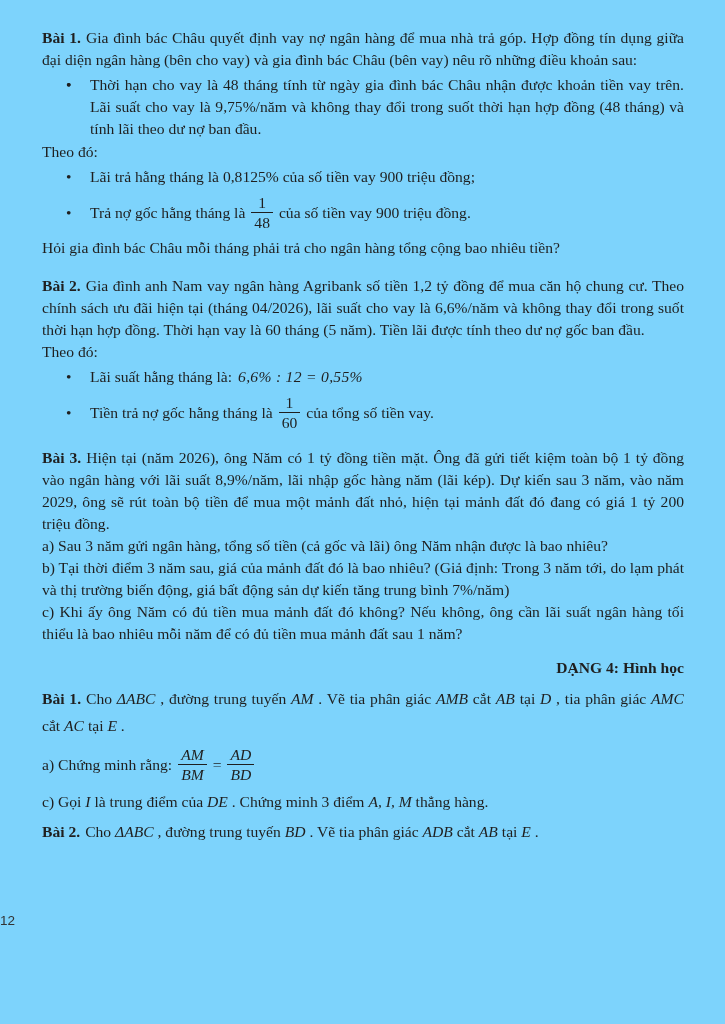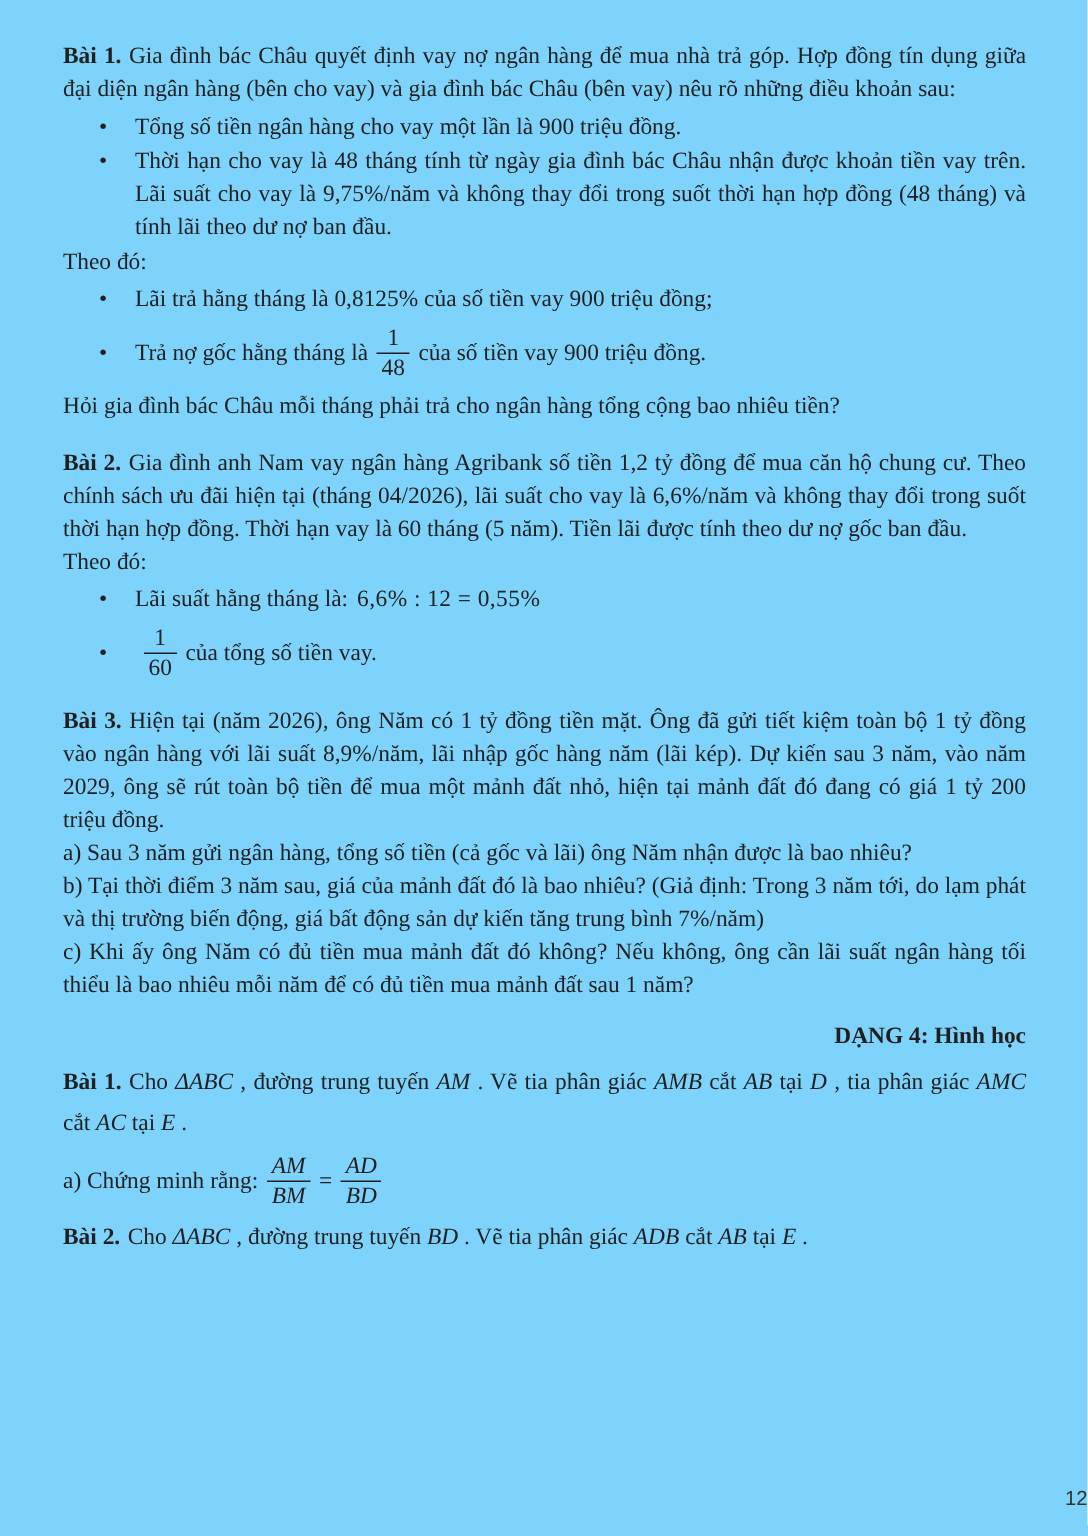--- a/index.html
+++ b/index.html
@@ -22,44 +22,44 @@
   .sec-d4{margin-top:12px;}
   .bullets{margin:3px 0 1px;}
   .b-item{position:relative;padding-left:48px;text-align:justify;margin:1px 0;}
   .blt{position:absolute;left:24px;top:0;}
   .b-frac{position:relative;padding-left:48px;display:flex;align-items:center;margin:6px 0;}
   .b-frac .blt{top:50%;transform:translateY(-50%);}
   .frac{display:inline-block;text-align:center;vertical-align:middle;line-height:17px;margin:0 6px;}
   .frac .fn{display:block;padding:0 3px 1px;border-bottom:1.2px solid #1f1f1f;}
   .frac .fd{display:block;padding:1px 3px 0;}
   .m{font-style:italic;}
-  .mathf{margin-left:6px;letter-spacing:0.3px;}
+  .mathf{margin-left:6px;letter-spacing:0.3px;font-style:italic;}
   .heading{font-weight:bold;margin:0 0 6px;text-align:right;}
   .geo{line-height:27px;margin:0;text-align:justify;}
   .geo-row{display:flex;align-items:center;margin:7px 0 5px;}
   .bpart{margin-left:56px;white-space:nowrap;}
   .pagenum{
-    position:absolute;top:988px;left:0;width:100%;
-    text-align:right;
+    position:absolute;top:910px;left:0;width:100%;
+    text-align:left;
     font-family:"Liberation Sans",sans-serif;
     font-size:13.5px;color:#333333;
   }
 </style>
 </head>
 <body>
 
 <div class="page">
   <div class="content">
 
     <section>
       <p class="just"><b class="lbl">Bài 1.</b><span>Gia đình bác Châu quyết định vay nợ ngân hàng để mua nhà trả góp. Hợp đồng tín dụng giữa đại diện ngân hàng (bên cho vay) và gia đình bác Châu (bên vay) nêu rõ những điều khoản sau:</span></p>
 
       <div class="bullets">
         <div class="b-item">
-          <span class="blt">•</span><span>Tổng số tiền ngân hàng cho vay một lần là 900 triệu đồng.</span>
+          <span class="blt">•</span>
         </div>
         <div class="b-item">
           <span class="blt">•</span><span>Thời hạn cho vay là 48 tháng tính từ ngày gia đình bác Châu nhận được khoản tiền vay trên. Lãi suất cho vay là 9,75%/năm và không thay đổi trong suốt thời hạn hợp đồng (48 tháng) và tính lãi theo dư nợ ban đầu.</span>
         </div>
       </div>
 
       <p>Theo đó:</p>
 
       <div class="bullets">
         <div class="b-item" style="margin:2px 0;">
@@ -83,20 +83,21 @@
       <p class="just"><b class="lbl">Bài 2.</b><span>Gia đình anh Nam vay ngân hàng Agribank số tiền 1,2 tỷ đồng để mua căn hộ chung cư. Theo chính sách ưu đãi hiện tại (tháng 04/2026), lãi suất cho vay là 6,6%/năm và không thay đổi trong suốt thời hạn hợp đồng. Thời hạn vay là 60 tháng (5 năm). Tiền lãi được tính theo dư nợ gốc ban đầu.</span></p>
 
       <p>Theo đó:</p>
 
       <div class="bullets">
         <div class="b-item" style="margin:2px 0;">
           <span class="blt">•</span><span>Lãi suất hằng tháng là:</span><span class="mathf">6,6% : 12 = 0,55%</span>
         </div>
         <div class="b-frac">
           <span class="blt">•</span>
+            <span>Tiền trả nợ gốc hằng tháng là</span>
             <span class="frac">
               <span class="fn">1</span>
               <span class="fd">60</span>
             </span>
             <span>của tổng số tiền vay.</span>
         </div>
       </div>
 
     </section>
 
@@ -119,20 +120,21 @@
             <span class="fn">AM</span>
             <span class="fd">BM</span>
           </span>
         <span>=</span>
         <span class="frac m">
             <span class="fn">AD</span>
             <span class="fd">BD</span>
           </span>
       </div>
 
+      <p class="geo"><span>c) Gọi </span><i class="m">I</i><span> là trung điểm của </span><i class="m">DE</i><span> . Chứng minh 3 điểm </span><i class="m">A, I, M</i><span> thẳng hàng.</span></p>
 
       <p class="geo" style="margin-top:3px;"><b class="lbl">Bài 2.</b><span>Cho </span><i class="m">ΔABC</i><span> , đường trung tuyến </span><i class="m">BD</i><span> . Vẽ tia phân giác </span><i class="m">ADB</i><span> cắt </span><i class="m">AB</i><span> tại </span><i class="m">E</i><span> .</span></p>
     </section>
 
   </div>
 
   <div class="pagenum">12</div>
 </div>
 
 </body></html>

